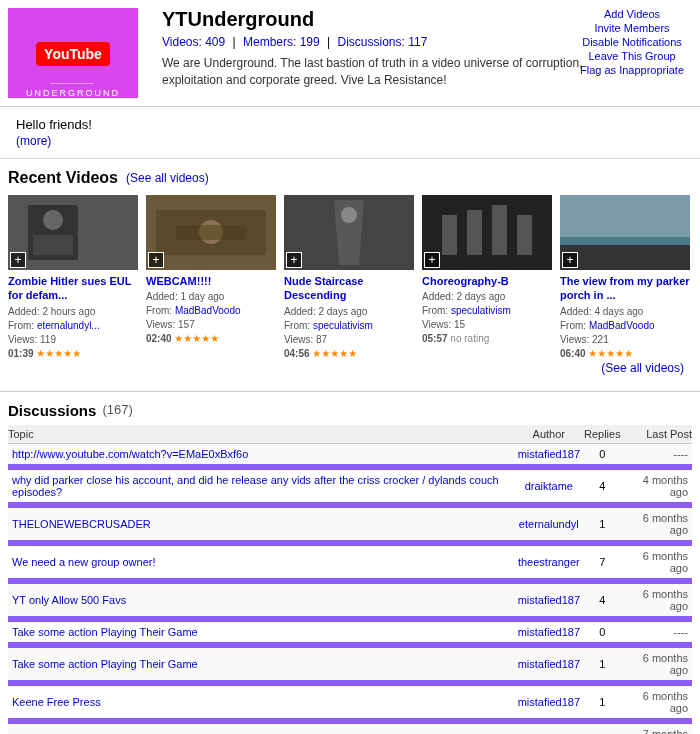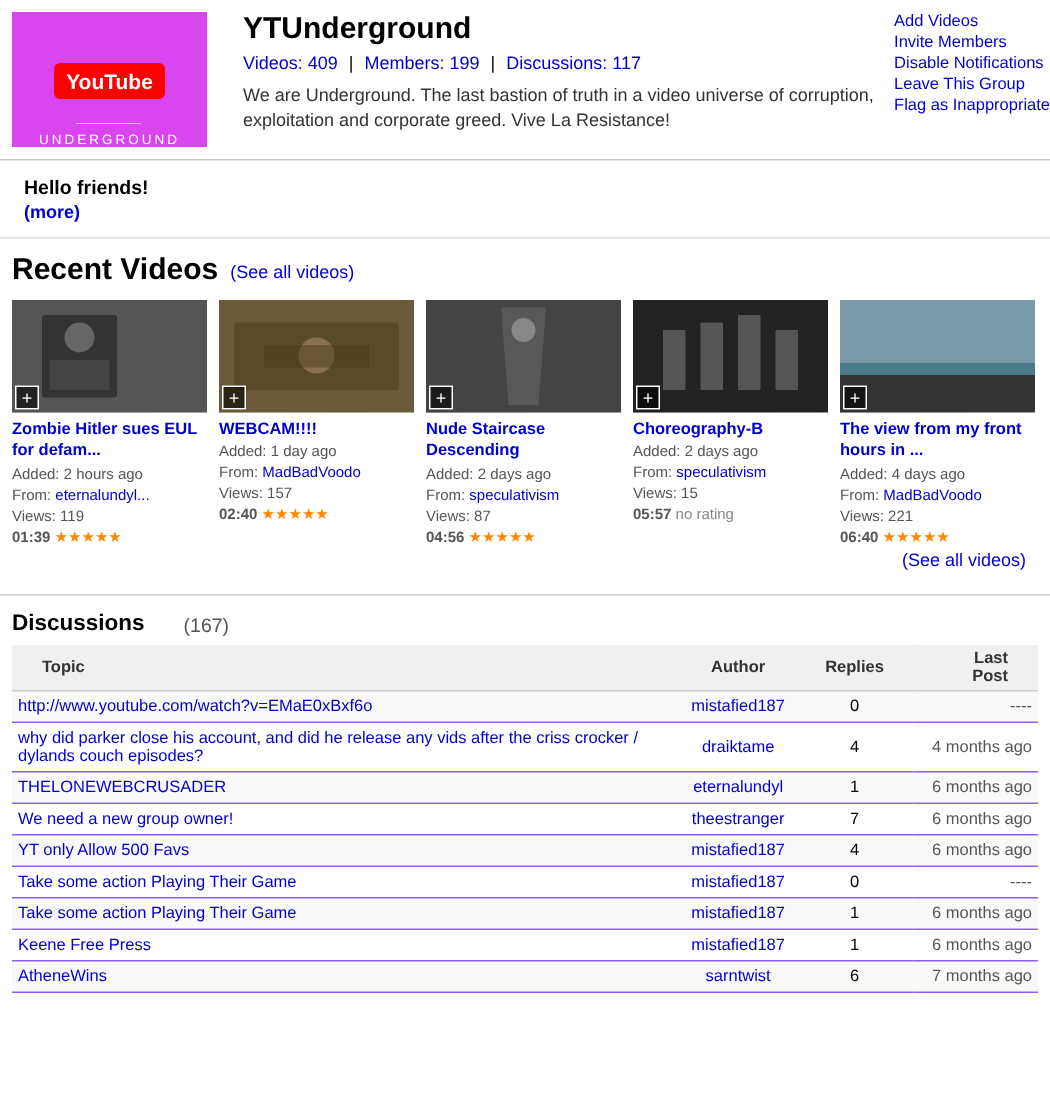--- a/index.html
+++ b/index.html
@@ -10,32 +10,32 @@
     .logo-area { width: 130px; height: 90px; background: #d946ef; display: flex; flex-direction: column; align-items: center; justify-content: flex-end; flex-shrink: 0; }
     .yt-logo { background: #f00; color: #fff; font-size: 14px; font-weight: bold; padding: 4px 8px; border-radius: 4px; margin-bottom: 4px; }
     .yt-logo span { color: #fff; }
     .underground-text { color: #fff; font-size: 9px; letter-spacing: 2px; margin-top: 4px; }
     .header-info { flex: 1; padding: 0 24px; }
     .header-info h1 { font-size: 20px; font-weight: bold; margin-bottom: 4px; }
     .header-stats { margin-bottom: 6px; }
     .header-stats a { color: #00c; text-decoration: none; font-size: 12px; }
     .header-stats span { margin: 0 4px; }
     .header-desc { font-size: 12px; line-height: 1.4; color: #333; max-width: 450px; }
-    .header-actions { position: absolute; top: 8px; right: 0; text-align: left; }
+    .header-actions { position: absolute; top: 8px; right: 16px; text-align: center; }
     .header-actions a { display: block; color: #00c; text-decoration: none; font-size: 11px; margin-bottom: 2px; }
 
     
-    .welcome { padding: 10px 16px; border-bottom: 1px solid #ddd; font-weight: bold; }
+    .welcome { padding: 10px 16px; border-bottom: 1px solid #ddd; }
     .welcome p { font-size: 13px; margin-bottom: 2px; }
     .welcome a { color: #00c; text-decoration: none; font-size: 12px; }
 
     
     .section { padding: 10px 8px; }
     .section-header { display: flex; align-items: center; margin-bottom: 8px; }
-    .section-title { font-size: 20px; font-weight: bold; margin-right: 8px; }
+    .section-title { font-size: 16px; font-weight: bold; margin-right: 8px; }
     .section-link { color: #00c; text-decoration: none; font-size: 12px; }
     
     .videos-row { display: flex; gap: 8px; }
     .video-item { width: 130px; flex-shrink: 0; }
     .video-thumb { width: 130px; height: 75px; background: #888; display: flex; align-items: center; justify-content: center; position: relative; overflow: hidden; margin-bottom: 4px; }
     .v1 { background: linear-gradient(135deg, #333 0%, #666 100%); }
     .v2 { background: linear-gradient(135deg, #5a4a2a 0%, #8a7050 100%); }
     .v3 { background: linear-gradient(135deg, #222 0%, #555 100%); }
     .v4 { background: linear-gradient(135deg, #111 0%, #444 100%); }
     .v5 { background: linear-gradient(135deg, #3a3a3a 0%, #777 100%); }
@@ -45,29 +45,29 @@
     .video-meta a { color: #00c; text-decoration: none; }
     .video-duration { font-size: 10px; font-weight: bold; }
     .stars { color: #f80; font-size: 10px; }
     .no-rating { font-size: 10px; color: #888; }
     
     .see-all-right { text-align: right; padding-right: 8px; padding-bottom: 6px; }
     .see-all-right a { color: #00c; text-decoration: none; font-size: 12px; }
 
     
     .discussions-section { padding: 4px 8px; border-top: 1px solid #ccc; }
-    .discussions-header { display: flex; align-items: flex-end; margin-bottom: 6px; padding-top: 6px; gap: 20px; }
+    .discussions-header { display: flex; align-items: flex-start; margin-bottom: 6px; padding-top: 6px; }
     .disc-title { font-size: 15px; font-weight: bold; margin-right: 6px; }
     .disc-count { font-size: 13px; color: #555; }
     
     .disc-table { width: 100%; border-collapse: collapse; }
-    .disc-table thead tr th { font-size: 11px; font-weight: bold; color: #333; text-align: left; padding: 3px 20px; border-bottom: 1px solid #ccc; background: #f0f0f0; }
+    .disc-table thead tr th { font-size: 11px; font-weight: normal; color: #333; text-align: left; padding: 3px 0; border-bottom: 1px solid #ccc; background: #f0f0f0; }
     .disc-table thead tr th.center { text-align: center; }
     .disc-table thead tr th.right { text-align: right; }
-    .disc-table tbody tr { border-bottom: 1px solid #8b5cf6; }
+    .disc-table tbody tr { border-bottom: 6px solid #8b5cf6; }
     .disc-table tbody tr:nth-child(odd) { background: #f9f9f9; }
     .disc-table tbody tr:nth-child(even) { background: #fff; }
     .disc-table td { padding: 4px 4px; font-size: 11px; vertical-align: middle; }
     .disc-table td a { color: #00c; text-decoration: none; }
     .disc-table td.center { text-align: center; }
     .disc-table td.right { text-align: right; color: #555; }
   </style>
 </head>
 <body>
 
@@ -194,21 +194,21 @@
     <div class="video-item">
       <div class="video-thumb v5">
         <div class="thumb-plus">+</div>
         <svg width="130" height="75" viewBox="0 0 130 75">
           <rect width="130" height="75" fill="#555"></rect>
           <rect x="0" y="40" width="130" height="35" fill="#333"></rect>
           <rect x="0" y="0" width="130" height="42" fill="#7a9aaa"></rect>
           <polygon points="0,42 130,42 130,50 0,50" fill="#4a7a8a"></polygon>
         </svg>
       </div>
-      <a href="#" class="video-title">The view from my front hours in ...</a>
+      <a href="#" class="video-title">The view from my parker porch in ...</a>
       <div class="video-meta">
         <span>Added: 4 days ago</span><br>
         From: <a href="#">MadBadVoodo</a><br>
         <span>Views: 221</span><br>
         <span class="video-duration">06:40</span>
         <span class="stars">★★★★★</span>
       </div>
     </div>
 
   </div>

